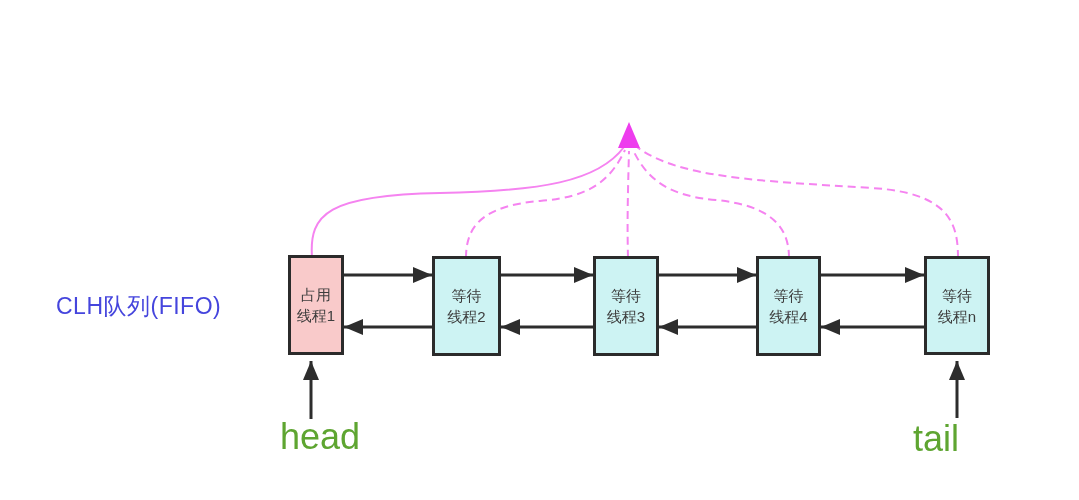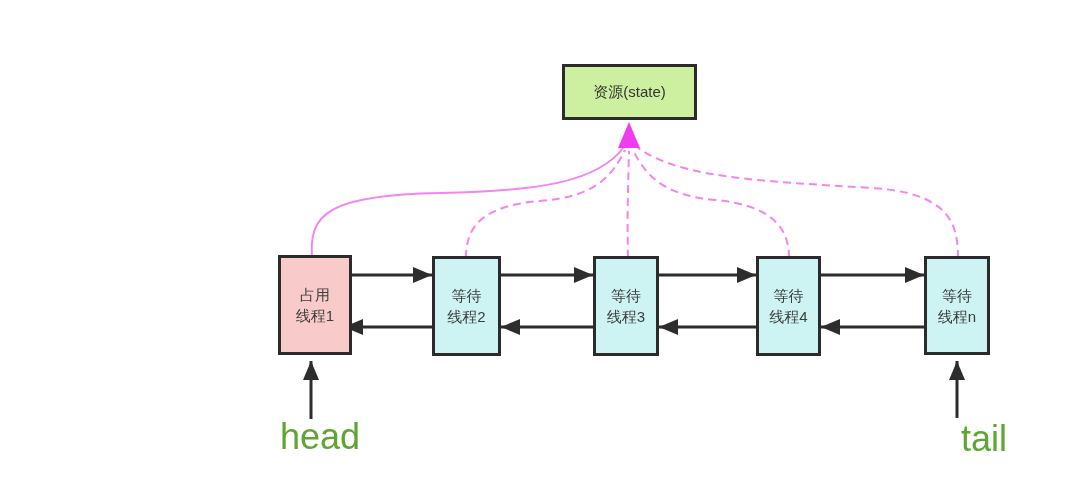--- a/index.html
+++ b/index.html
@@ -48,22 +48,22 @@
     font-size: 23px;
     letter-spacing: 0.5px;
     z-index: 2;
   }
   .pointer-label {
     position: absolute;
     font-size: 36px;
     z-index: 2;
   }
   .pointer-label.head { left: 280px; top: 416px; width: 64px; text-align: center; }
-  .pointer-label.tail { left: 956px; top: 418px; width: 56px; text-align: center; }
-  #node1 { left: 278px; top: 255px; width: 74px;  height: 100px; }
+  .pointer-label.tail { left: 908px; top: 418px; width: 56px; text-align: center; }
+  #node1 { left: 288px; top: 255px; width: 56px;  height: 100px; }
   #node2 { left: 432px; top: 256px; width: 69px;  height: 100px; }
   #node3 { left: 593px; top: 256px; width: 66px;  height: 100px; }
   #node4 { left: 756px; top: 256px; width: 65px;  height: 100px; }
   #node5 { left: 924px; top: 256px; width: 66px;  height: 99px;  }
 </style>
 </head>
 <body>
 
 <div class="canvas">
 
@@ -93,24 +93,22 @@
     <g fill="none" stroke-width="2" stroke="#f583f0">
       <path d="M312,257 C309,214 328,195 440,193 C540,191 598,182 624,147"></path>
       <path stroke-dasharray="8 5" d="M466,258 C466,230 478,206 540,201 C592,197 611,179 625,150"></path>
       <path stroke-dasharray="8 5" d="M628,258 C627,220 628,190 629,151"></path>
       <path stroke-dasharray="8 5" d="M789,258 C789,230 775,206 716,200 C668,196 647,179 633,150"></path>
       <path stroke-dasharray="8 5" d="M958,258 C958,224 950,193 872,188 C760,181 678,178 637,147"></path>
     </g>
     <polygon points="629,122 618,148 640,148" fill="#ee3cee"></polygon>
   </svg>
 
-  <div class="resource-box" style="background-color: rgb(205, 240, 160); border-color: rgb(43, 43, 43);">
-    <span>资源(state)</span>
-  </div>
 
+  <div class="queue-title" style="color: rgb(69, 69, 221);">CLH队列(FIFO)</div>
 
   <div id="node1" class="node" style="background-color: rgb(249, 202, 202); border-color: rgb(43, 43, 43); color: rgb(61, 61, 61);">
     <span>
       <span>占用</span><br>
       <span>线程1</span>
     </span>
   </div>
   <div id="node2" class="node" style="background-color: rgb(205, 243, 243); border-color: rgb(43, 43, 43); color: rgb(61, 61, 61);">
     <span>
       <span>等待</span><br>

